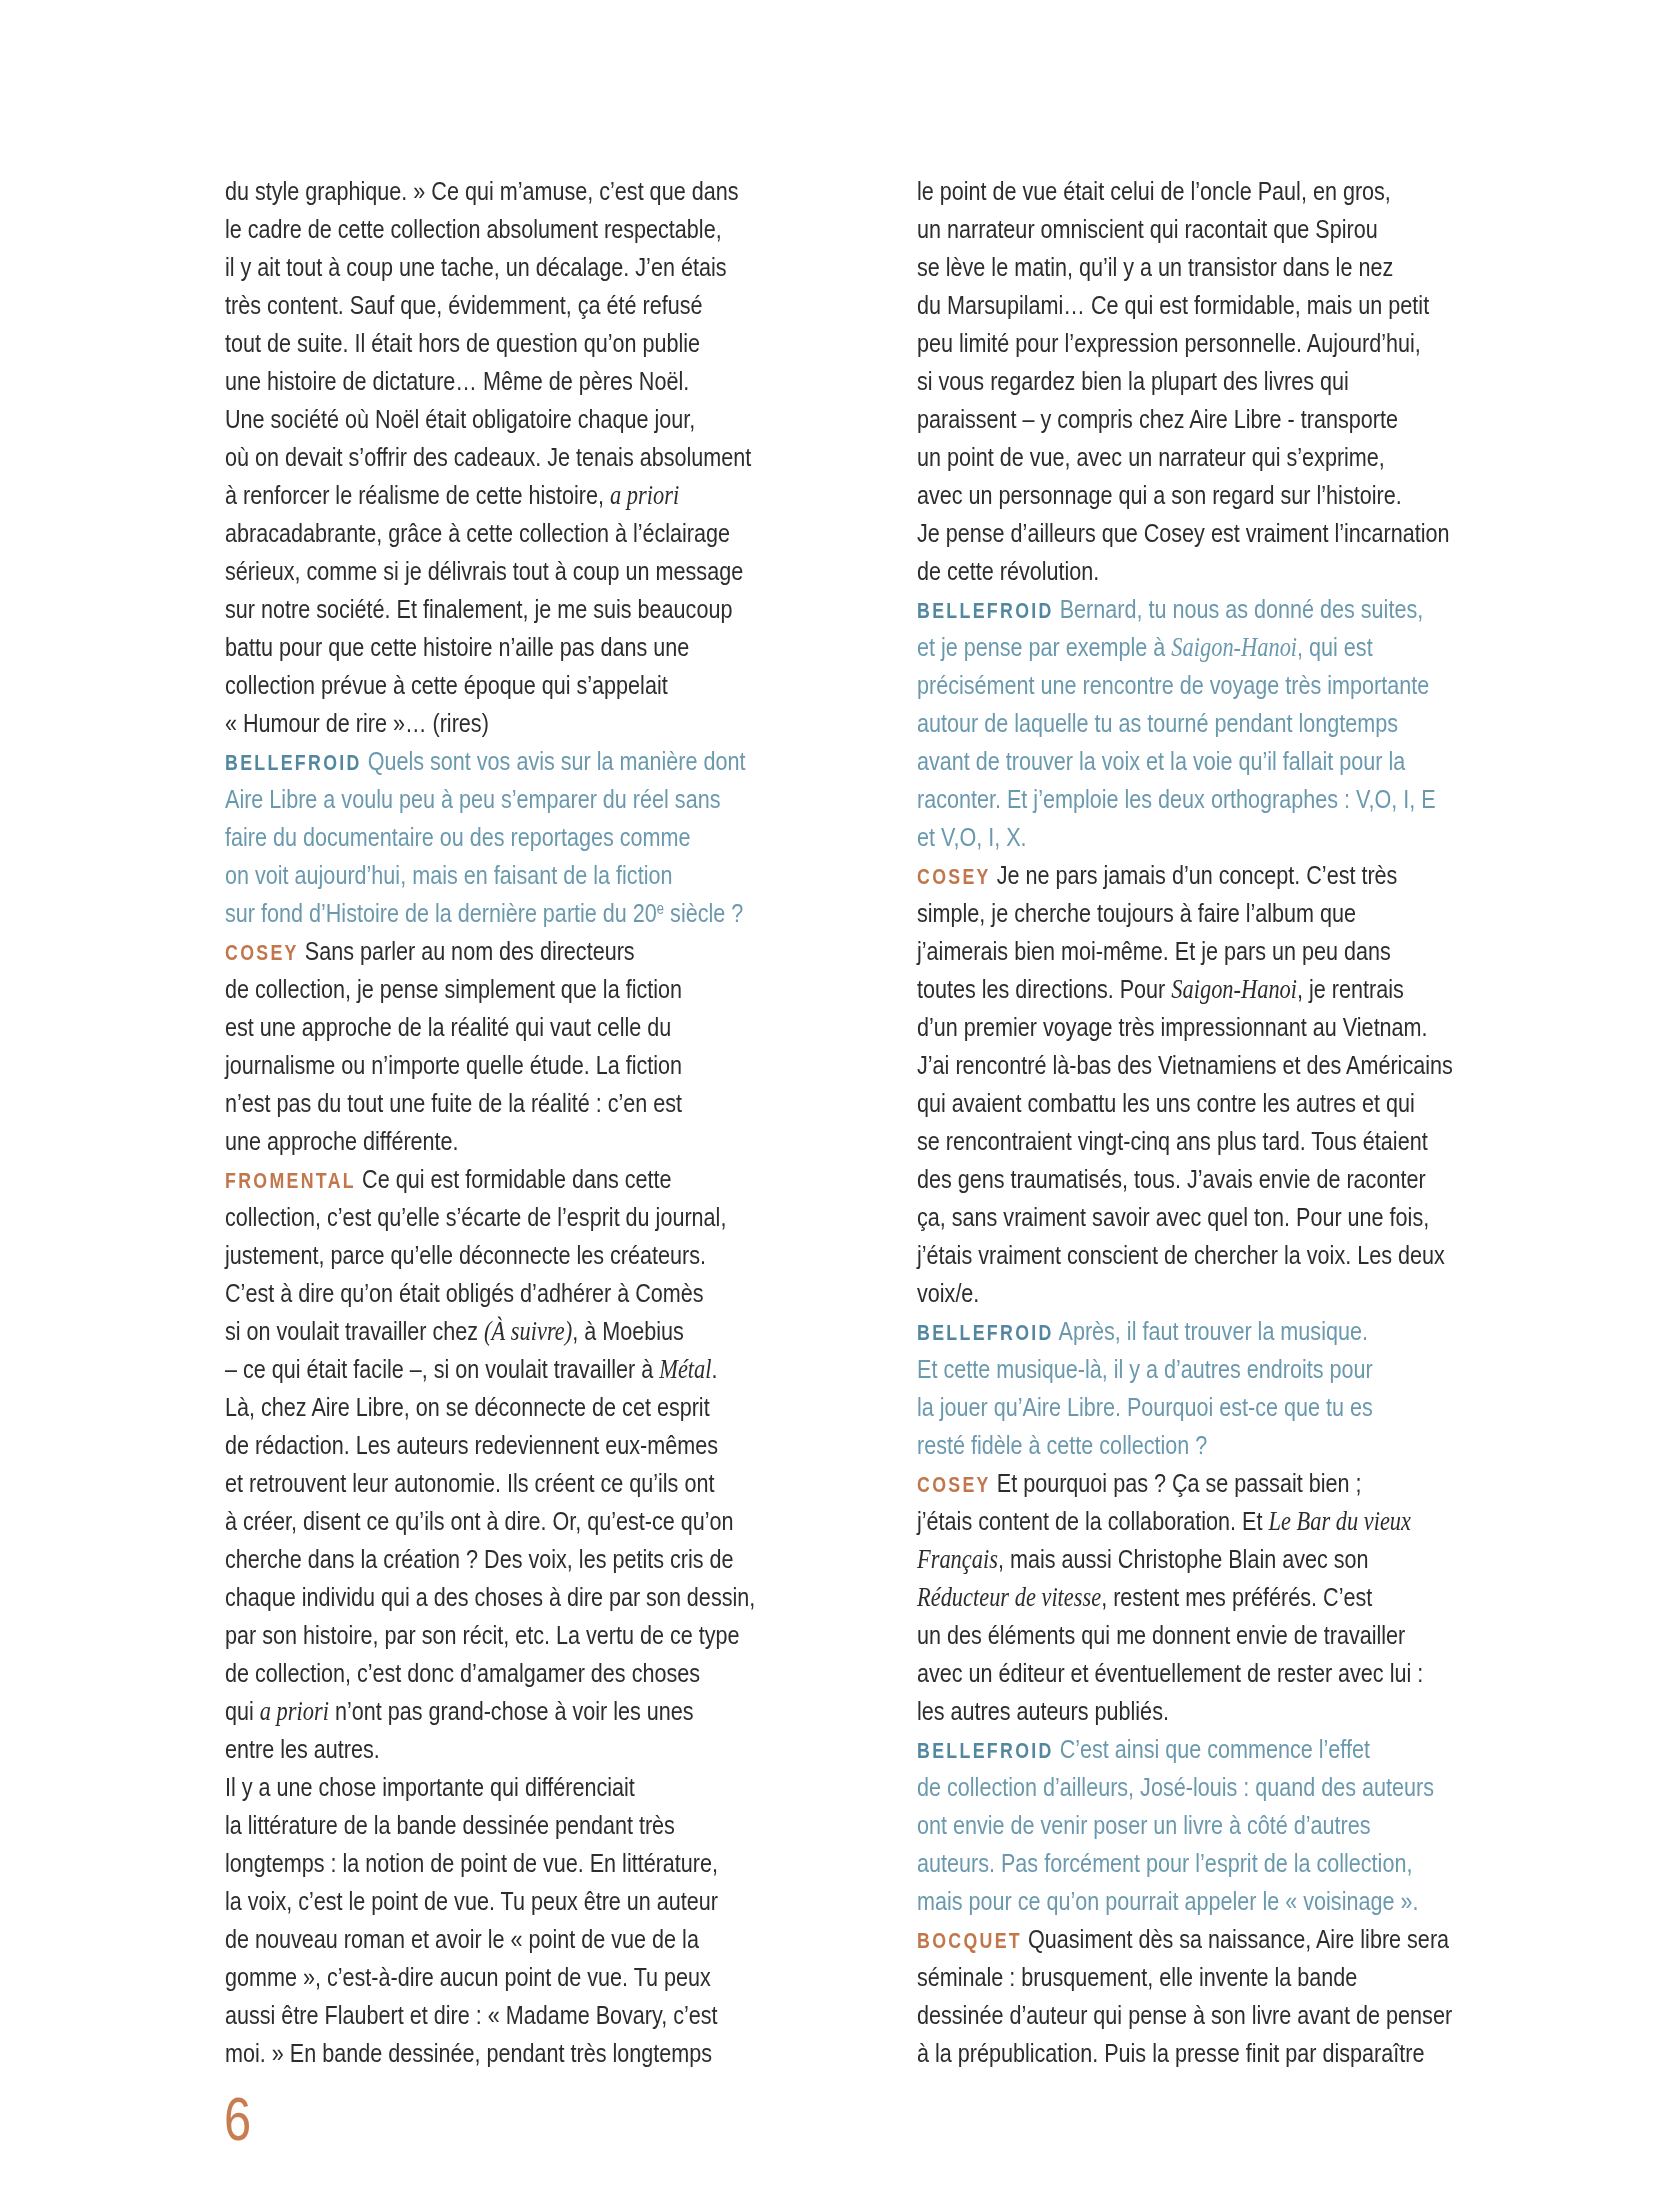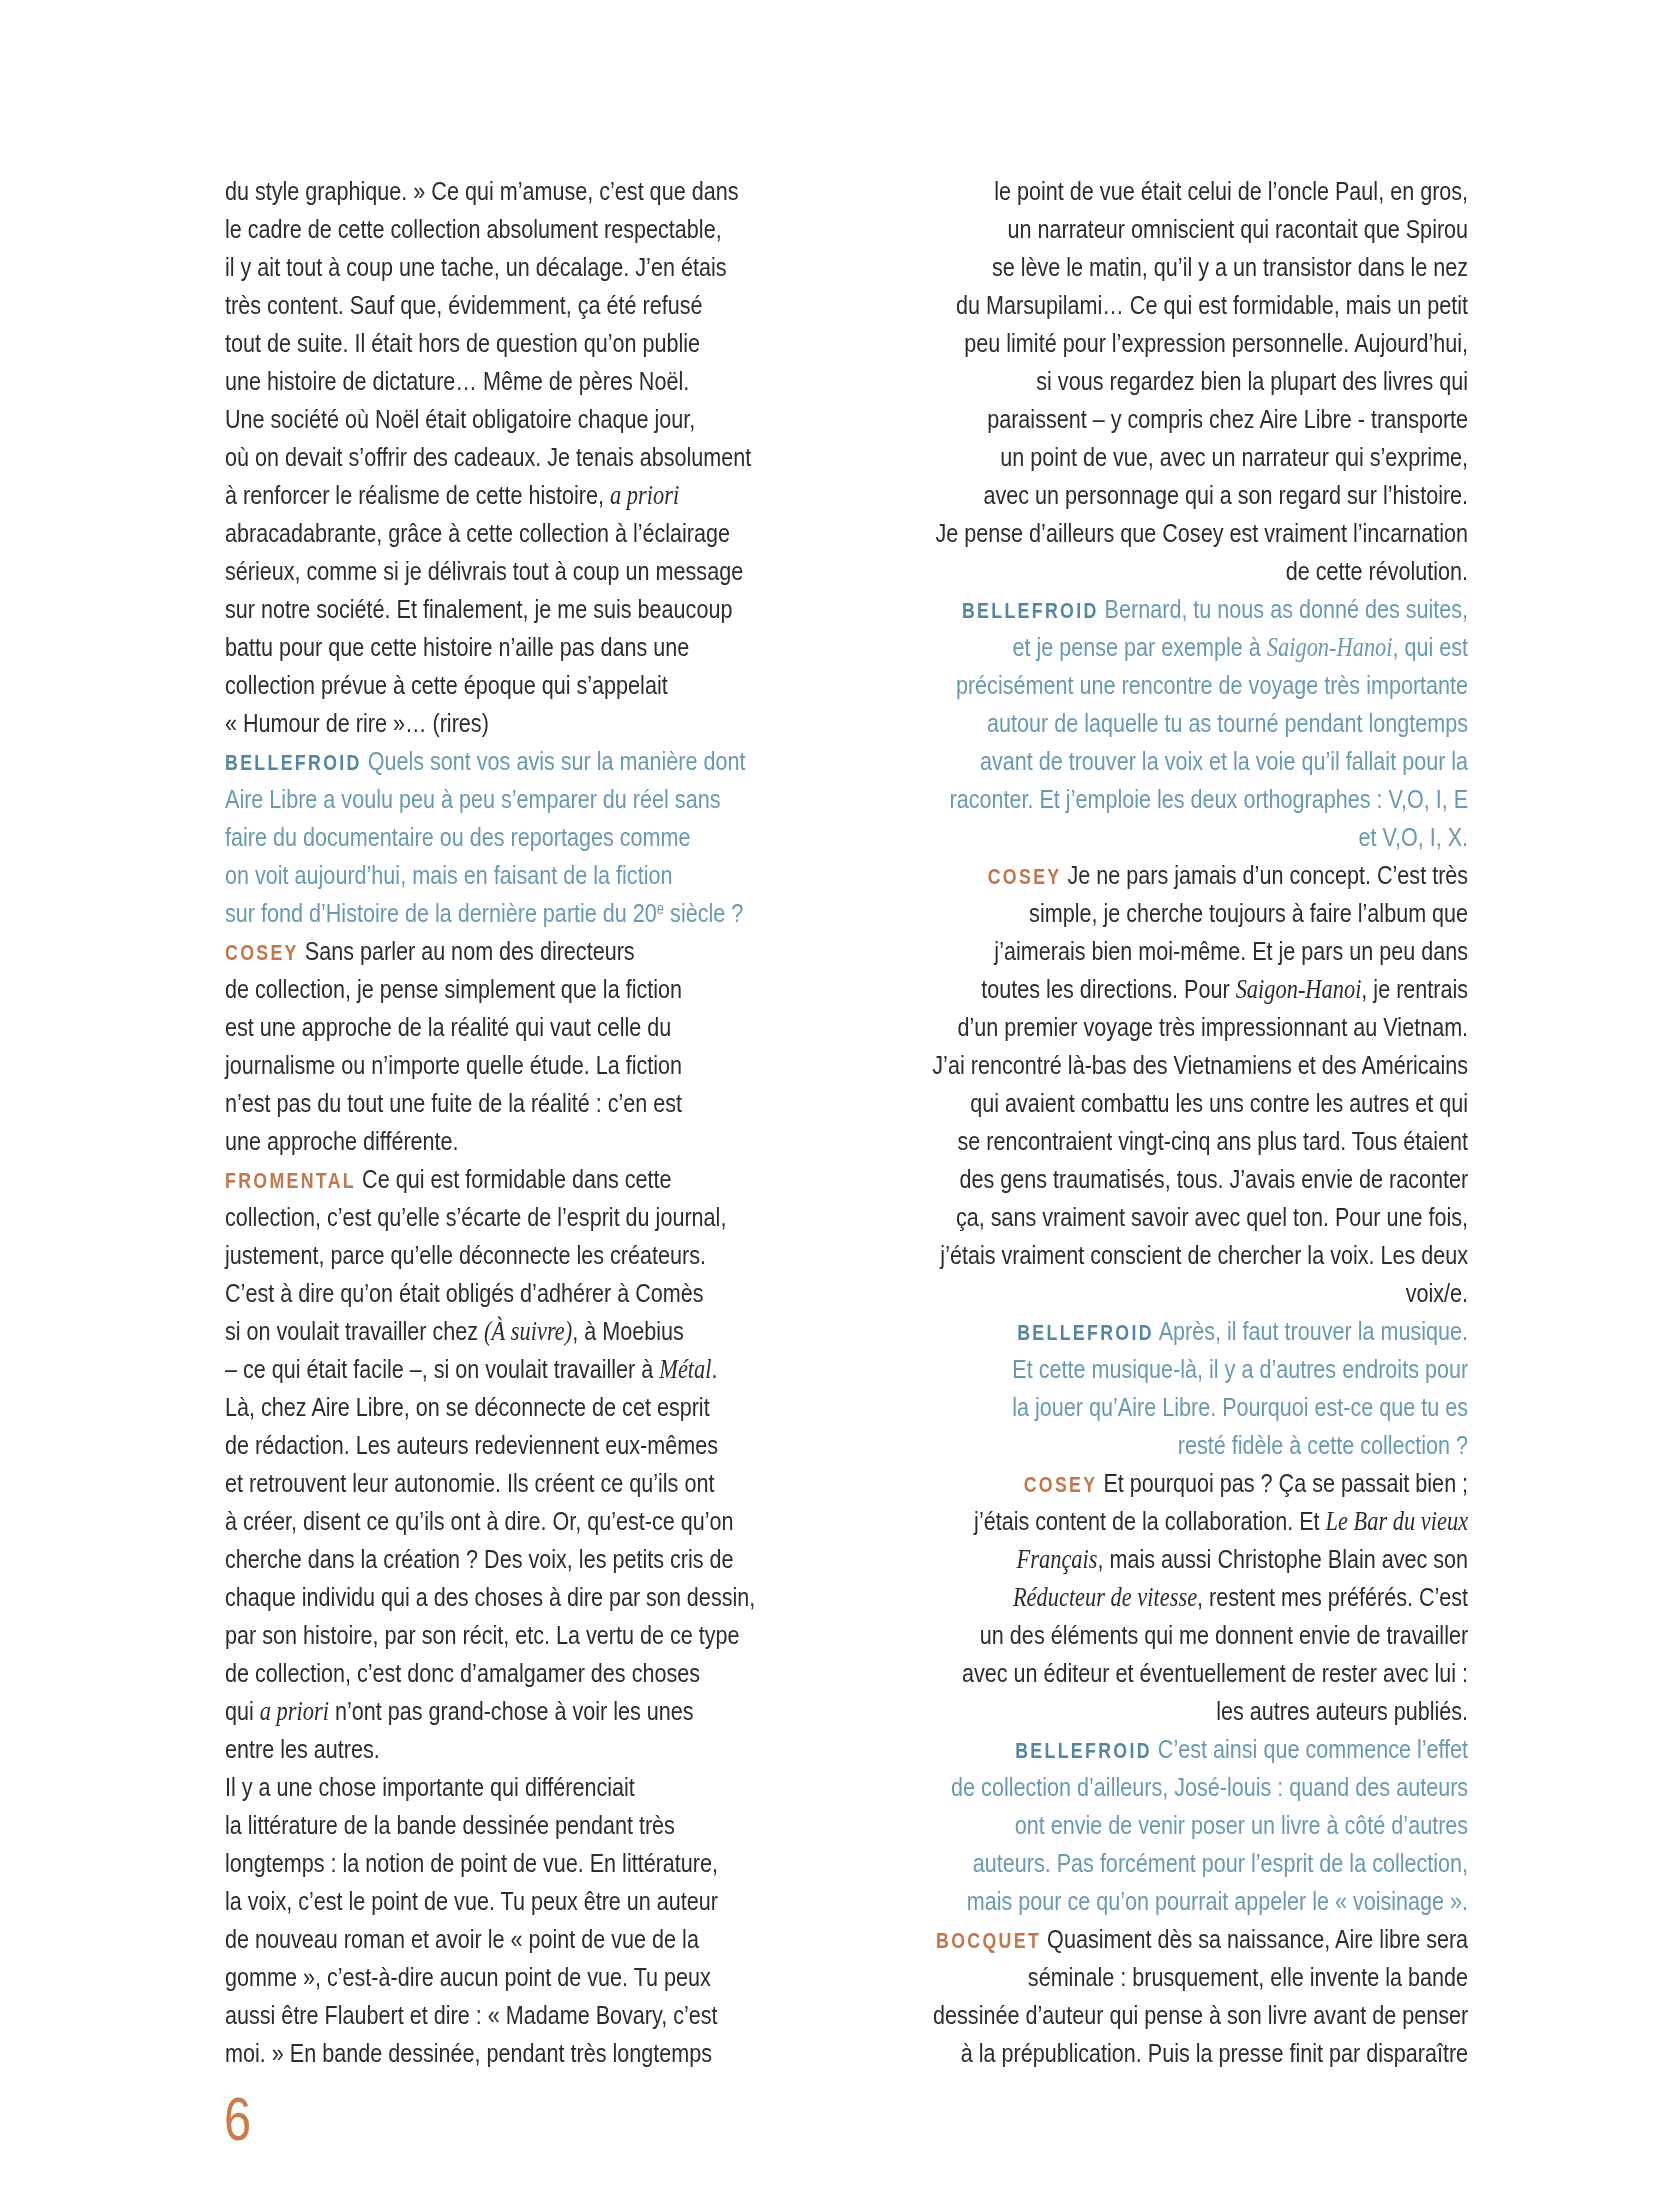--- a/index.html
+++ b/index.html
@@ -11,21 +11,21 @@
     background: var(--page-background, #ffffff);
     font-family: "Liberation Sans", sans-serif;
     overflow: hidden;
   }
   .col {
     position: absolute;
     top: 172px;
     left: 225px;
     width: 664px;
   }
-  .col-right { left: 917px; text-align: right; }
+  .col-right { left: 917px; }
   .line {
     height: 38px;
     line-height: 38px;
     white-space: nowrap;
     font-size: 26px;
     color: var(--body-text, #2d2d2d);
     transform: scaleX(0.83);
     transform-origin: 0 50%;
   }
   .r-n  { color: var(--body-text, #2d2d2d); }

